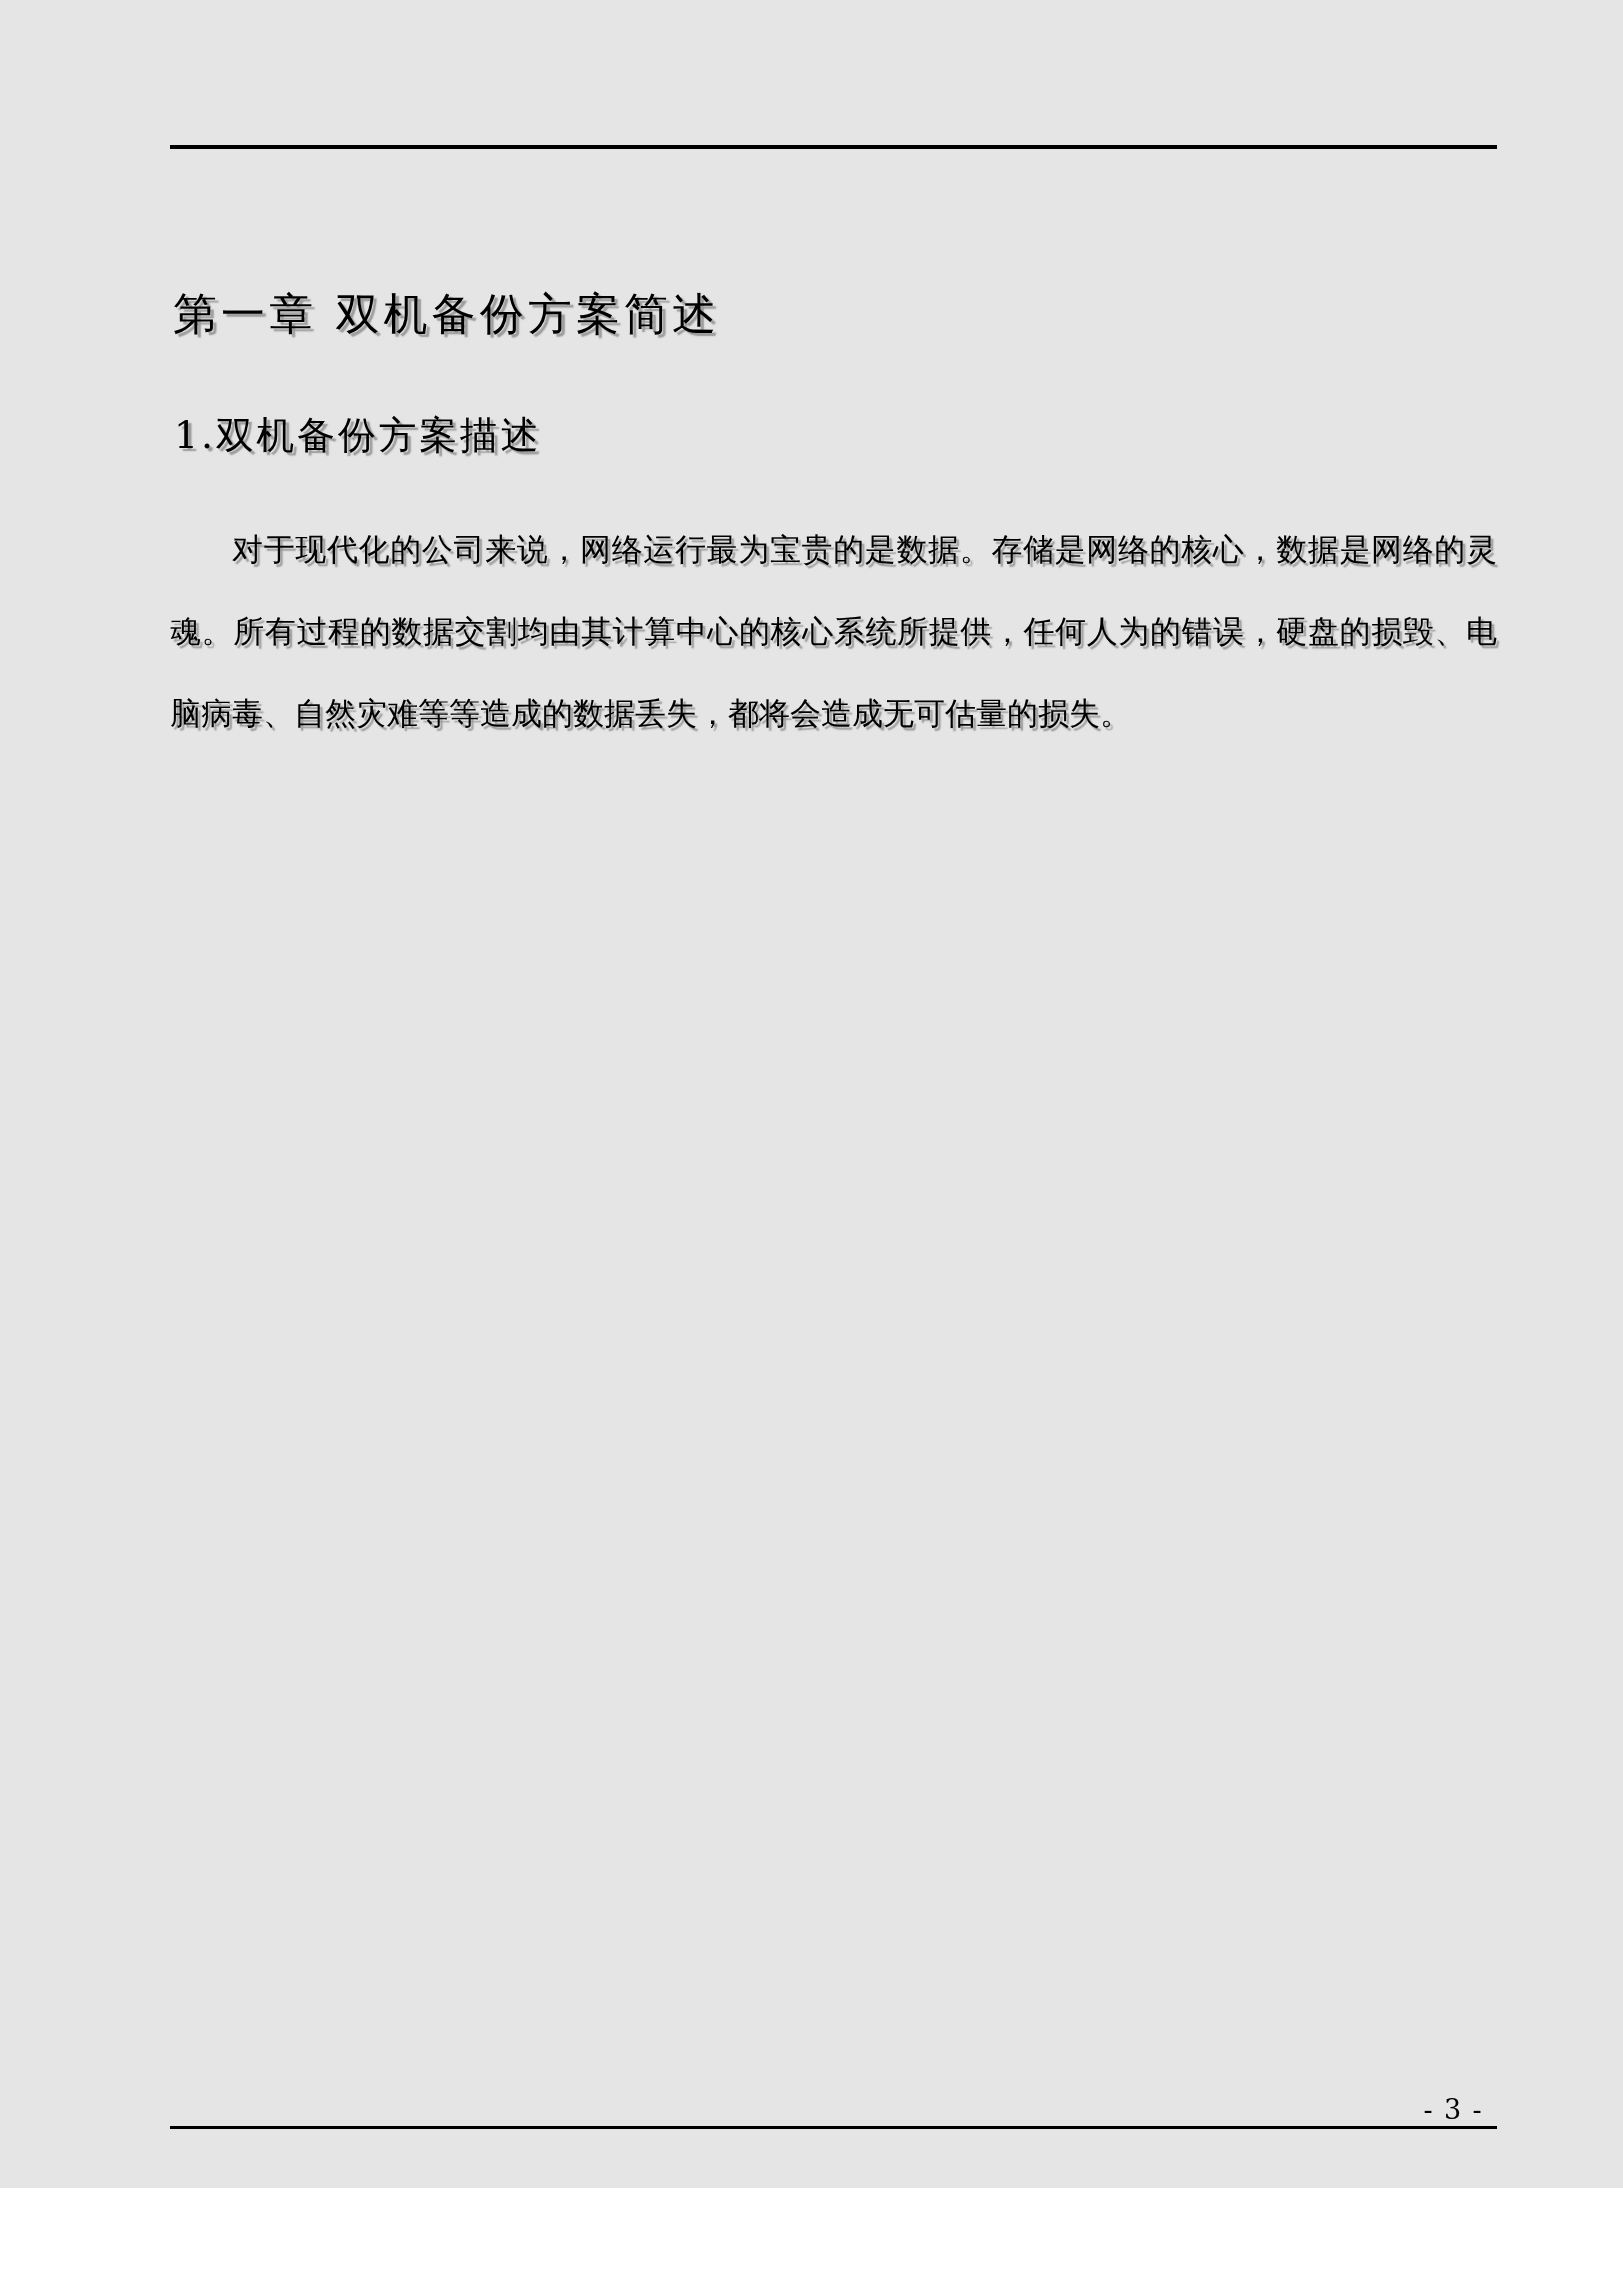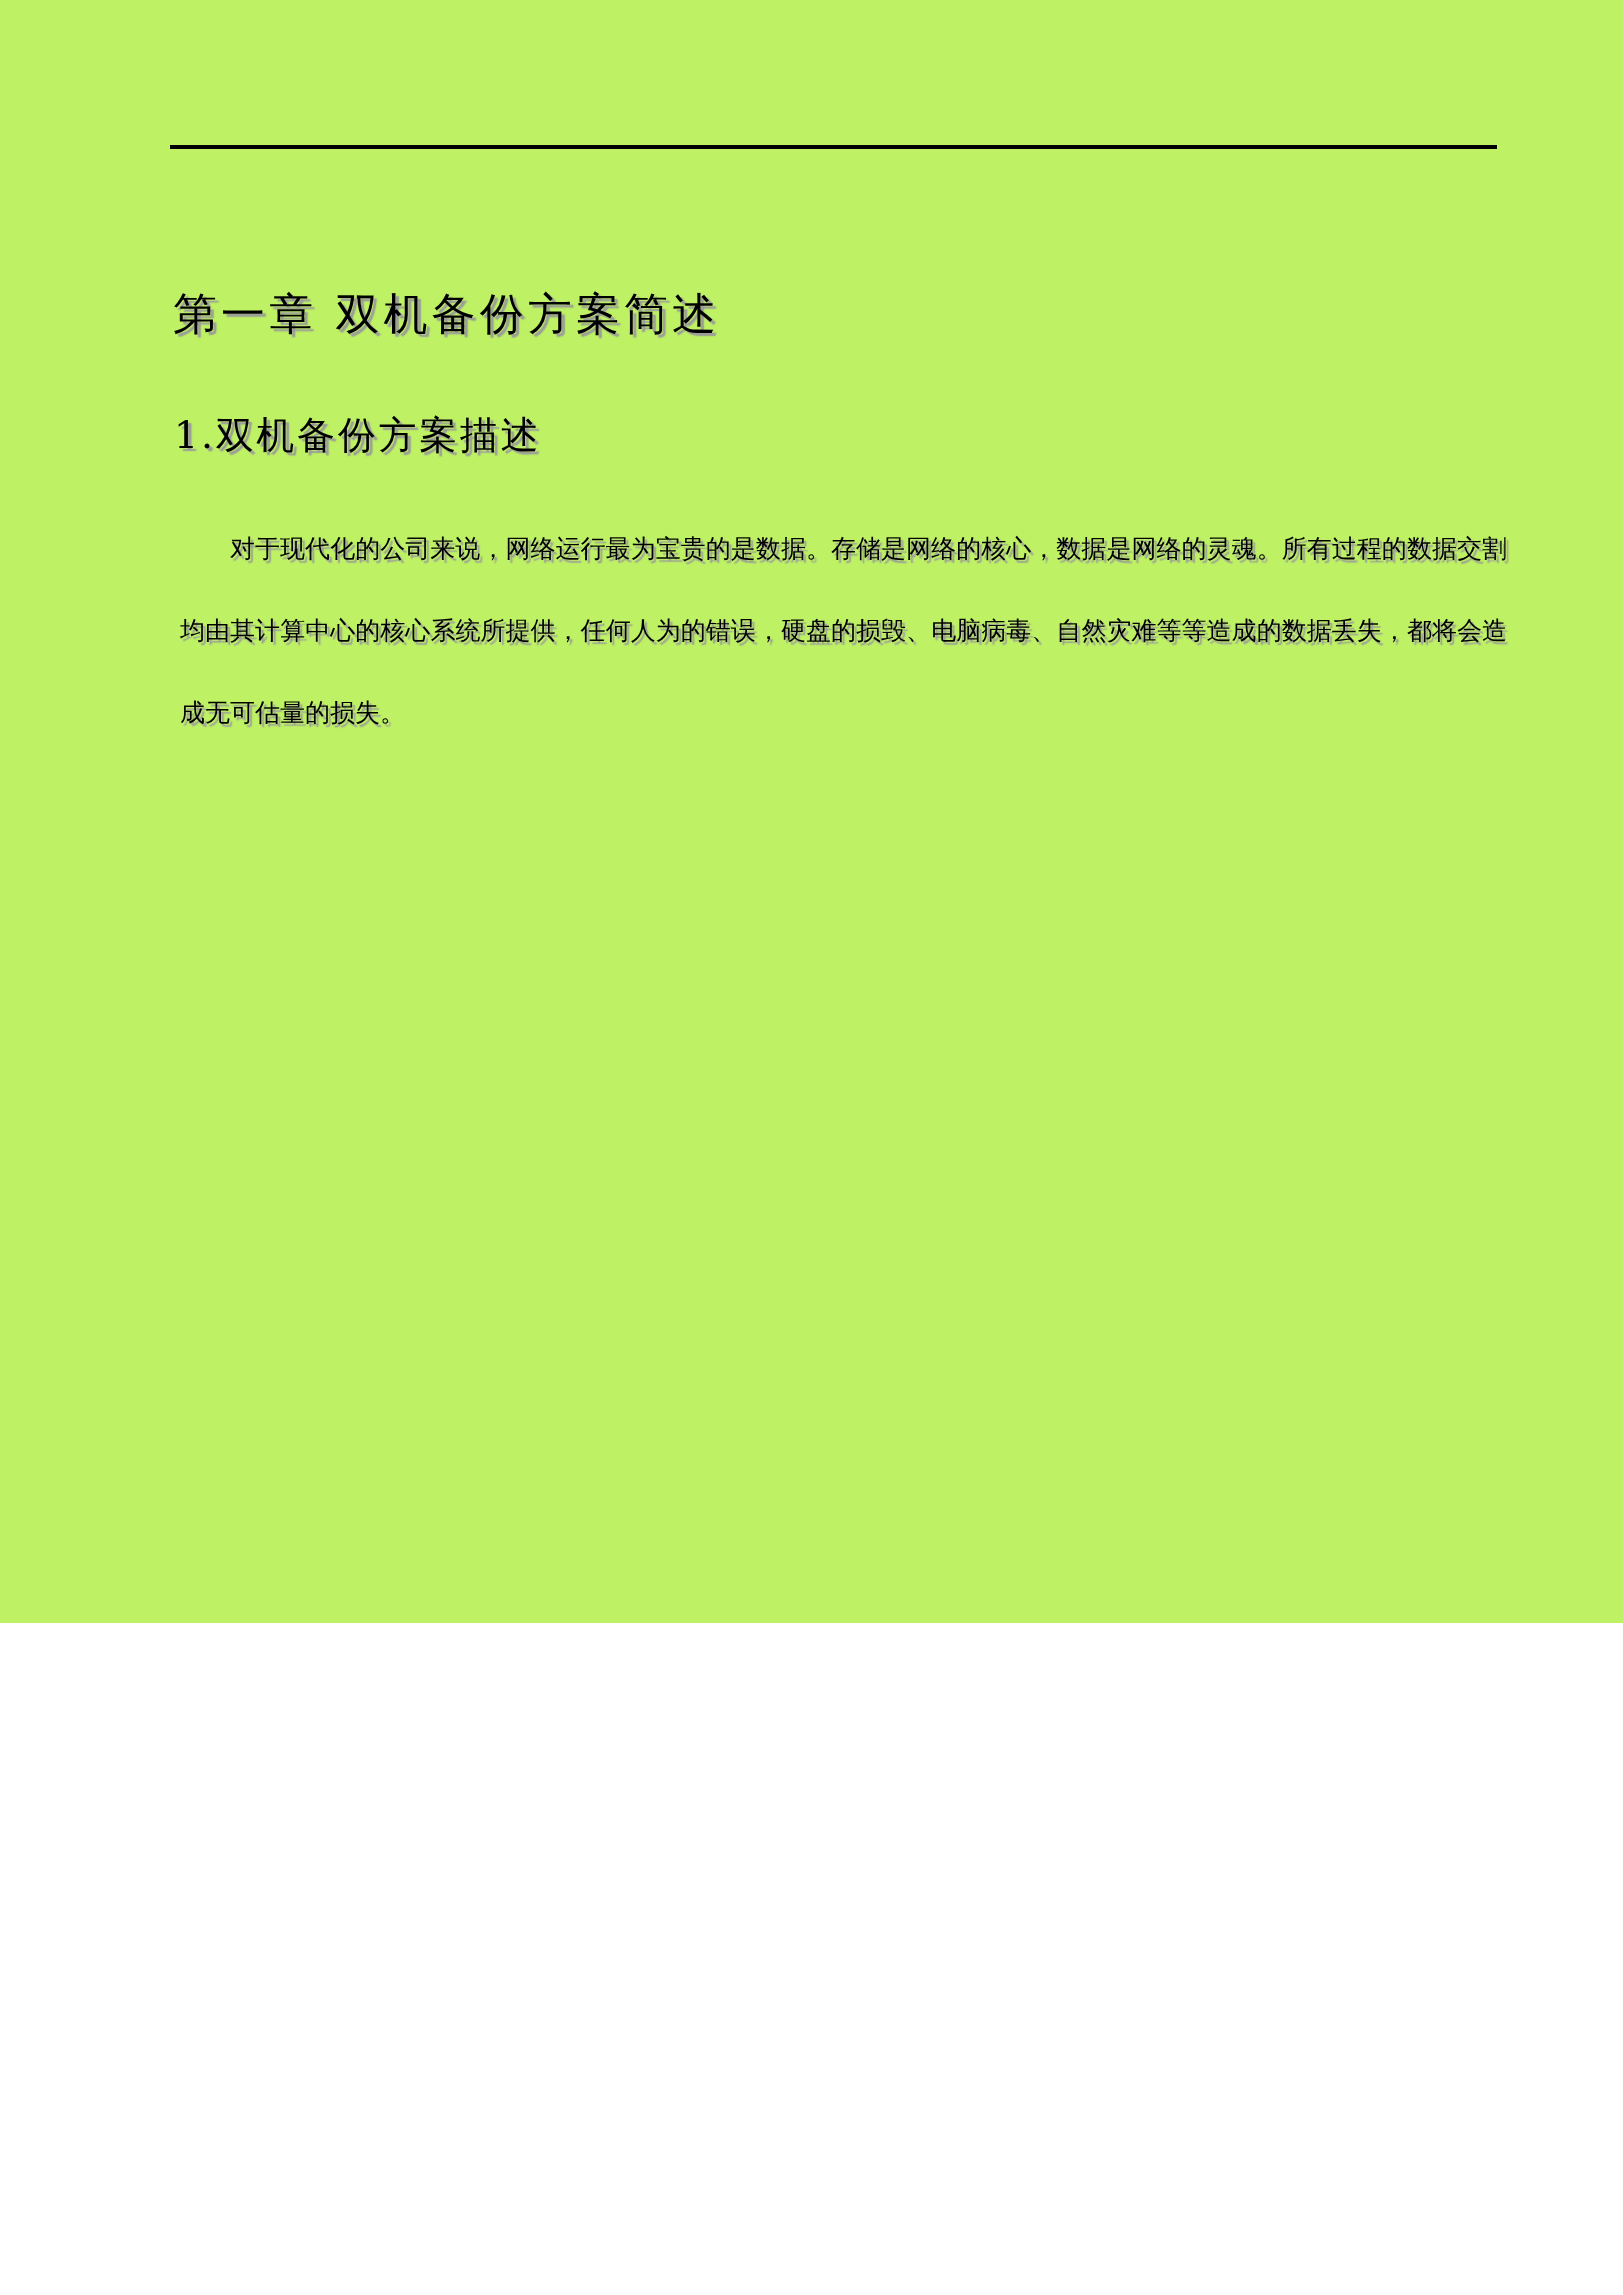--- a/index.html
+++ b/index.html
@@ -3,22 +3,22 @@
 <meta charset="utf-8">
 <style>
   html, body {
     margin: 0;
     padding: 0;
     background: #ffffff;
   }
   .page {
     position: relative;
     width: 1623px;
-    height: 1623px;
-    background: #bef264;
+    height: 2188px;
+    background: #e5e5e5;
     overflow: hidden;
     font-family: "DejaVu Serif", "Liberation Serif", serif;
     color: #000000;
   }
   .header-rule {
     position: absolute;
     left: 170px;
     top: 145px;
     width: 1327px;
     height: 4.1px;
@@ -41,24 +41,24 @@
     top: 406px;
     margin: 4px;
     font-size: 38px;
     font-weight: normal;
     letter-spacing: 2.7px;
     white-space: nowrap;
     text-shadow: 3.4px 3.4px 1.4px #9a9a9a;
   }
   .body-text {
     position: absolute;
-    left: 180px;
+    left: 170px;
     top: 508px;
     width: 1327px;
-    font-size: 25px;
+    font-size: 31px;
     line-height: 82px;
     text-align: justify;
     text-justify: inter-character;
     text-shadow: 2.7px 2.7px 1.4px #9a9a9a;
   }
   .body-text p {
     margin: 0;
     text-indent: 2em;
   }
   .red-run {

